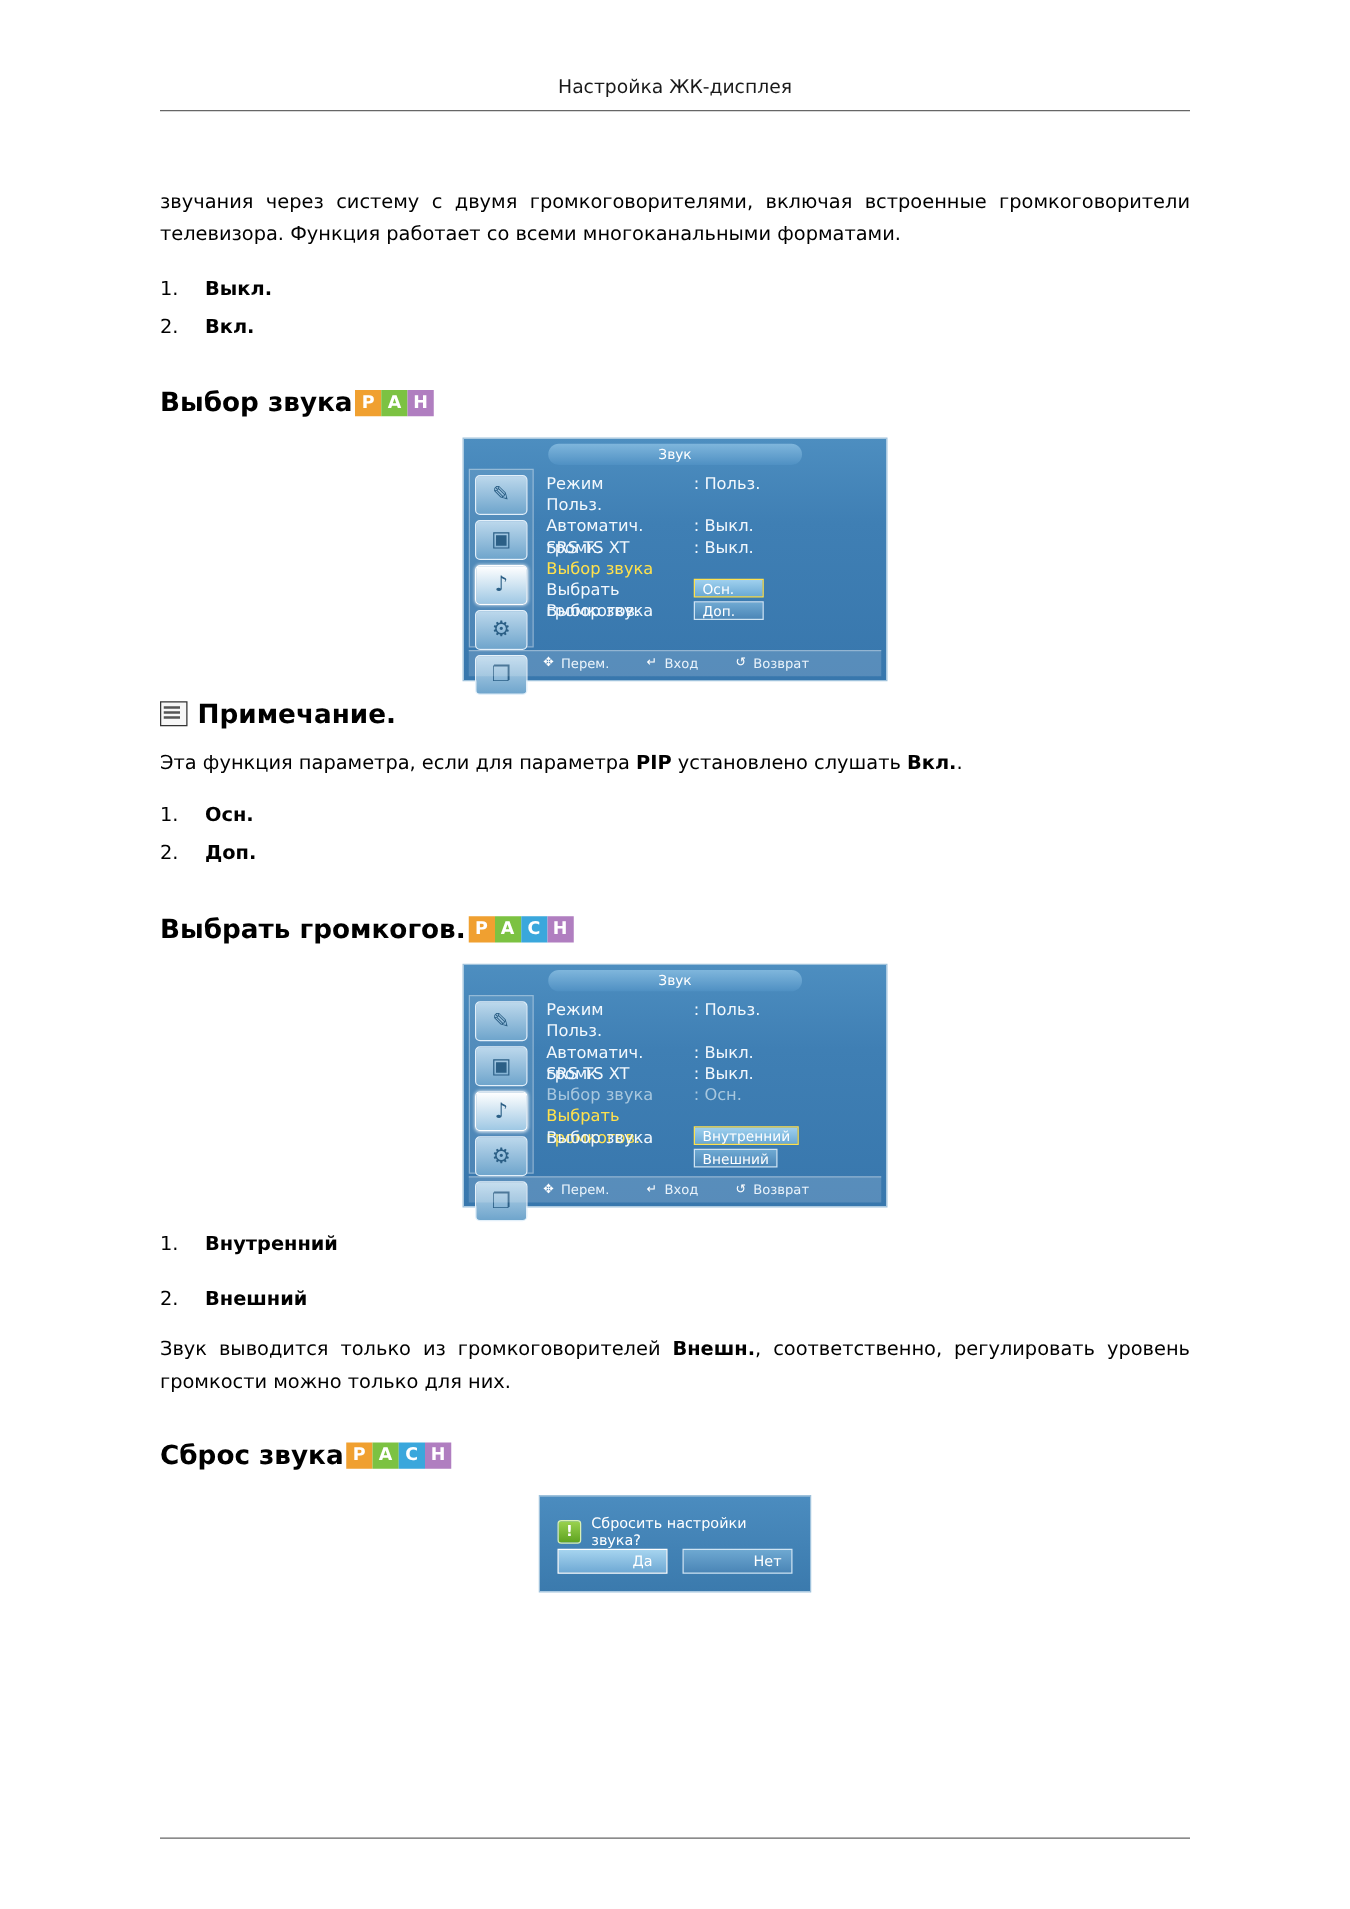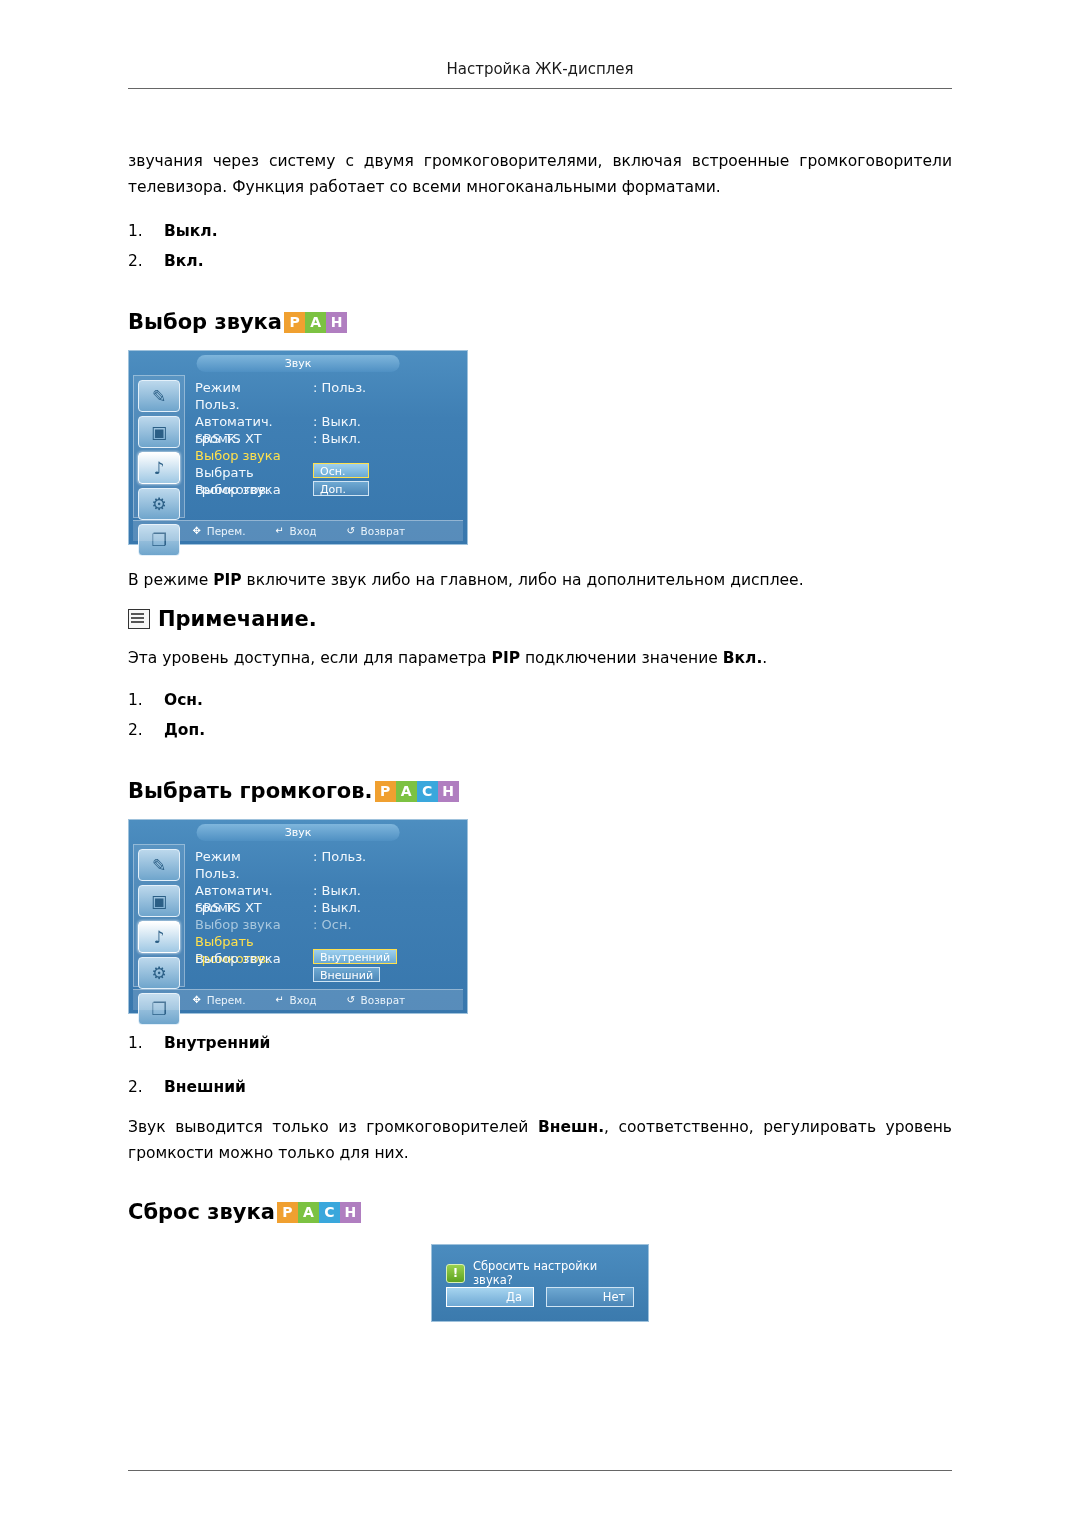--- a/index.html
+++ b/index.html
@@ -110,21 +110,21 @@
   .badge-C { background: #3aa7dc; }
   .badge-H { background: #b07ec0; }
 
   
   .osd {
     position: relative;
     background: linear-gradient(to bottom, #4d8ec0 0%, #3f7fb4 35%, #3877ad 100%);
     border: 1px solid #9fc2dc;
     box-sizing: border-box;
   }
-  .osd-wrap { display: flex; margin-top: 16px; }
+  .osd-wrap { display: flex; justify-content: center; margin-top: 16px; }
   .osd-title-bar {
     position: absolute;
     top: 4px;
     left: 50%;
     transform: translateX(-50%);
     width: 60%;
     height: 17px;
     background: linear-gradient(to bottom, #7fb6dc, #4f90c3);
     border-radius: 9px;
     color: #ffffff;
@@ -405,31 +405,28 @@
             <span>Вход</span>
           </span>
           <span class="fitem">
             <span class="ficon">↺</span>
             <span>Возврат</span>
           </span>
         </div>
       </div>
     </div>
 
-    <p class="just" style="margin-top:22px;">
-      <span>В режиме </span><span class="bold">PIP</span><span> включите звук либо на главном, либо на дополнительном дисплее.</span>
-    </p>
 
     <div class="note">
       <span class="note-icon"></span>
       <span class="note-label">Примечание.</span>
     </div>
 
     <p class="just" style="margin-top:14px;">
-      <span>Эта уровень доступна, если для параметра </span><span class="bold">PIP</span><span> подключении значение </span><span class="bold">Вкл.</span><span>.</span>
+      <span>Эта функция параметра, если для параметра </span><span class="bold">PIP</span><span> установлено слушать </span><span class="bold">Вкл.</span><span>.</span>
     </p>
 
     <ul class="numlist indent-86" style="margin-top:14px;">
       <li>
         <span class="num">1.</span>
         <span>Осн.</span>
       </li>
       <li>
         <span class="num">2.</span>
         <span>Доп.</span>

